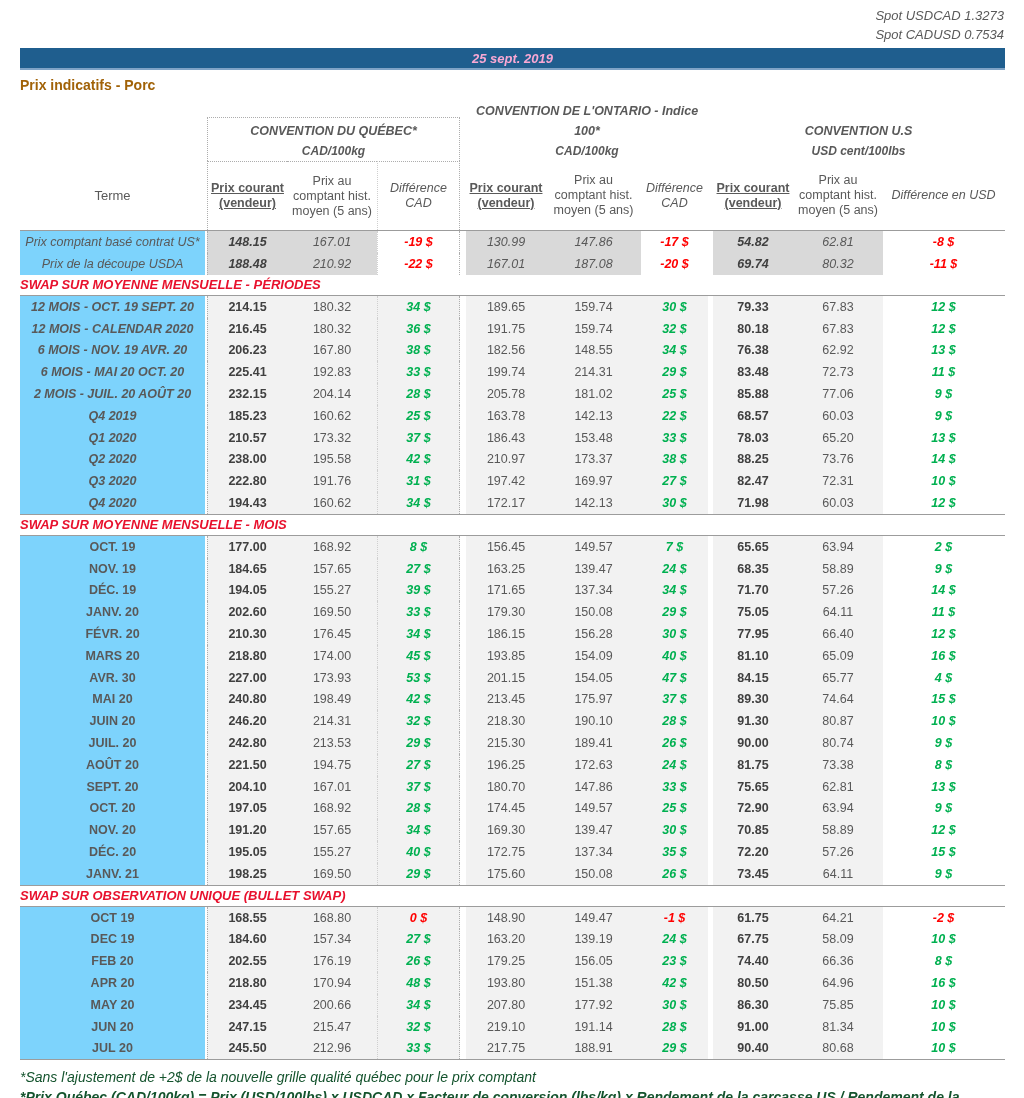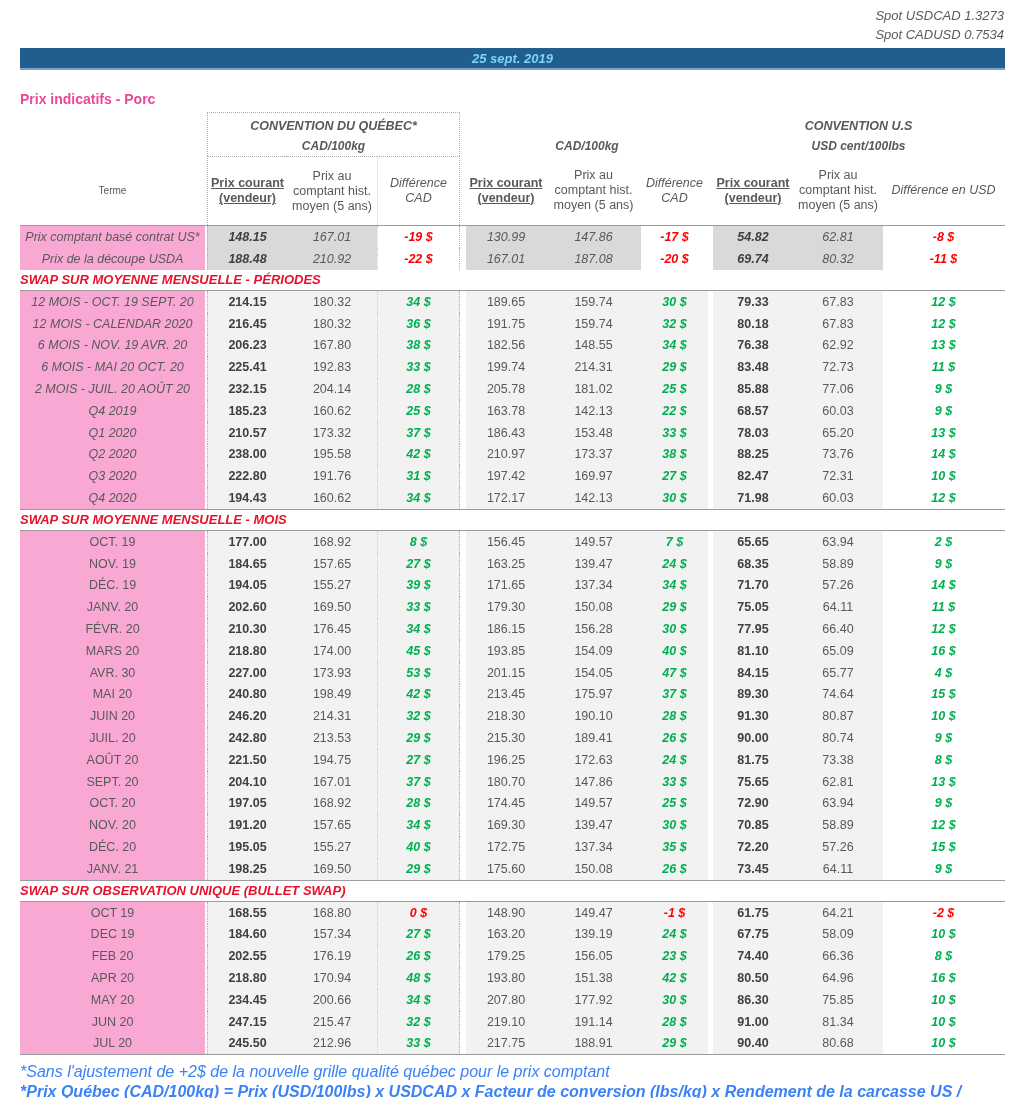--- a/index.html
+++ b/index.html
@@ -5,77 +5,77 @@
   * { box-sizing: border-box; margin: 0; padding: 0; }
   html, body { width: 1024px; height: 1098px; background: #fff; }
   body { font-family: "Liberation Sans", sans-serif; color: #595959; overflow: hidden; }
   .page { padding: 4px 19px 0 20px; width: 1024px; }
 
   
   .spot-lines { text-align: right; font-style: italic; font-size: 13px; color: #595959; line-height: 19px; padding: 2px 1px 4px 0; }
 
   
   .banner { height: 22px; background: var(--banner, #1F5E8E); border-bottom: 2px solid #7FA3C6;
-            color: #7dd3fc; font-weight: bold; font-style: italic; font-size: 13px;
+            color: #f9a8d4; font-weight: bold; font-style: italic; font-size: 13px;
             display: flex; align-items: center; justify-content: center; }
 
-  .page-title { font-size: 14px; font-weight: bold; color: #ec4899; padding: 21px 0 3px; }
+  .page-title { font-size: 14px; font-weight: bold; color: #a16207; padding: 7px 0 3px; }
 
   
   .row { display: flex; align-items: center; }
   .cell { text-align: center; font-size: 12.5px; }
-  .term { width: 185px; background: #f9a8d4; align-self: stretch; display: flex; align-items: center; justify-content: center; }
+  .term { width: 185px; background: #7dd3fc; align-self: stretch; display: flex; align-items: center; justify-content: center; }
   .c0 { width: 80px; margin-left: 2px; border-left: 1px dotted #ADADAD; }
   .c1 { width: 90px; }
   .c2 { width: 83px; border-left: 1px dotted #CFCFCF; border-right: 1px dotted #ADADAD; }
   .c3 { width: 80px; margin-left: 6px; }
   .c4 { width: 95px; }
   .c5 { width: 67px; }
   .c6 { width: 80px; margin-left: 5px; }
   .c7 { width: 90px; }
   .c8 { width: 121px; }
 
   
   .hdr-titles { display: flex; align-items: flex-end; margin-top: 2px; }
   .hspacer { width: 185px; }
   .gtitle { font-weight: bold; font-style: italic; color: #595959; text-align: center; font-size: 12.5px; line-height: 20px; padding-top: 3px; }
   .gtitle .unit { font-size: 12px; }
   .g-qc { width: 253px; margin-left: 2px; border: 1px dotted #ADADAD; border-bottom: none; }
   .g-on { width: 242px; margin-left: 6px; }
   .g-us { width: 291px; margin-left: 5px; }
   .hdr-sub { align-items: stretch; height: 70px; border-bottom: 1px solid #9c9c9c; }
-  .hdr-sub .term { background: transparent; font-size: 10px; color: #595959; }
+  .hdr-sub .term { background: transparent; font-size: 13px; color: #595959; }
   .hdr-sub .cell { display: flex; align-items: center; justify-content: center; line-height: 15px; color: #595959; padding: 2px 1px; }
   .hdr-sub .c0 { border-top: 1px dotted #ADADAD; }
   .hdr-sub .c1 { border-top: 1px dotted #ADADAD; }
   .hdr-sub .c2 { border-top: 1px dotted #ADADAD; }
   .hc-courant { font-weight: bold; color: #404040; text-decoration: underline; }
   .hc-diff { font-style: italic; }
 
   
   .band .row { height: 21.8px; }
   .band .cell { align-self: stretch; display: flex; align-items: center; justify-content: center; }
   .spot-band .row { height: 22px; font-style: italic; }
   .spot-band .term { font-style: italic; }
   .spot-band .c0, .spot-band .c1, .spot-band .c3, .spot-band .c4, .spot-band .c6, .spot-band .c7 { background: #D9D9D9; }
   .sec .c0, .sec .c1, .sec .c2, .sec .c3, .sec .c4, .sec .c5, .sec .c6, .sec .c7 { background: #F2F2F2; }
   .sec { border-top: 1px solid #9c9c9c; border-bottom: 1px solid #9c9c9c; }
-  .sec .term { font-weight: normal; color: #595959; }
+  .sec .term { font-weight: bold; color: #595959; }
   .sec-italic-terms .term { font-style: italic; }
   .b { font-weight: bold; color: #404040; }
   .diff { font-weight: bold; font-style: italic; }
   .diff.pos { color: var(--positive, #00B050); }
   .diff.neg { color: var(--negative, #FF0000); }
 
   .section-title { font-weight: bold; font-style: italic; font-size: 13px;
                    color: var(--sectionred, #E8112D); padding: 2px 0 3px; }
 
   
   .footnotes { padding-top: 7px; }
-  .fn { font-style: italic; font-size: 16px; color: #3b82f6; line-height: 20px; }
+  .fn { font-style: italic; font-size: 14px; color: #14532d; line-height: 20px; }
   .fn-bold { font-weight: bold; }
 </style>
 </head>
 <body>
 
 <div class="page">
 
   <div class="spot-lines">
     <div>Spot USDCAD 1.3273</div>
     <div>Spot CADUSD 0.7534</div>
@@ -87,20 +87,21 @@
 
   <div class="page-title">Prix indicatifs - Porc</div>
 
   <div class="hdr-titles">
     <div class="hspacer"></div>
     <div class="gtitle g-qc">
       <div>CONVENTION DU QUÉBEC*</div>
       <div class="unit">CAD/100kg</div>
     </div>
     <div class="gtitle g-on">
+      <div>CONVENTION DE L'ONTARIO - Indice 100*</div>
       <div class="unit">CAD/100kg</div>
     </div>
     <div class="gtitle g-us">
       <div>CONVENTION U.S</div>
       <div class="unit">USD cent/100lbs</div>
     </div>
   </div>
 
   <div class="row hdr-sub">
     <div class="cell term">Terme</div>

